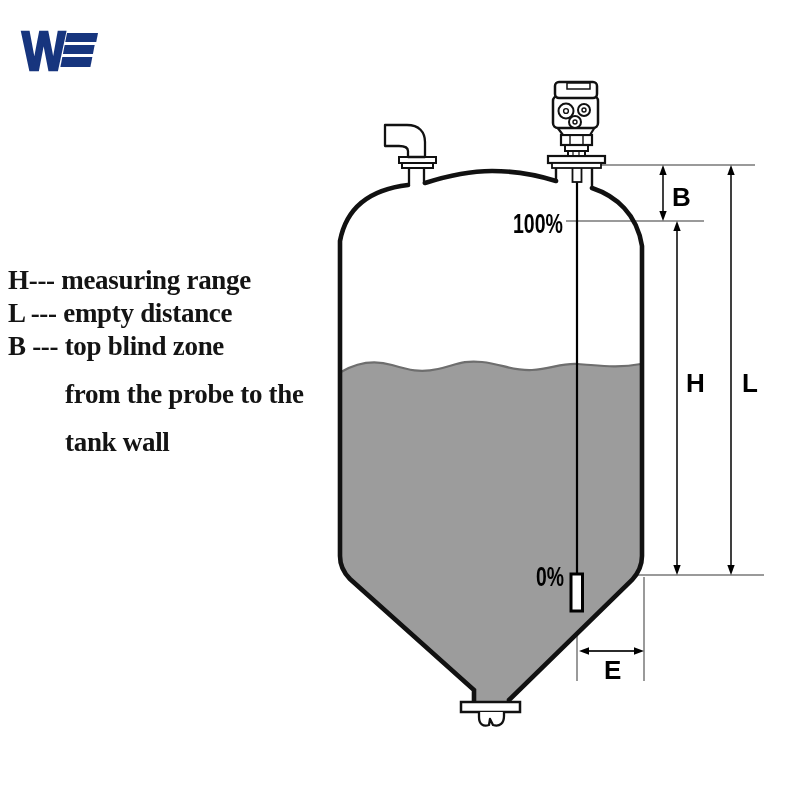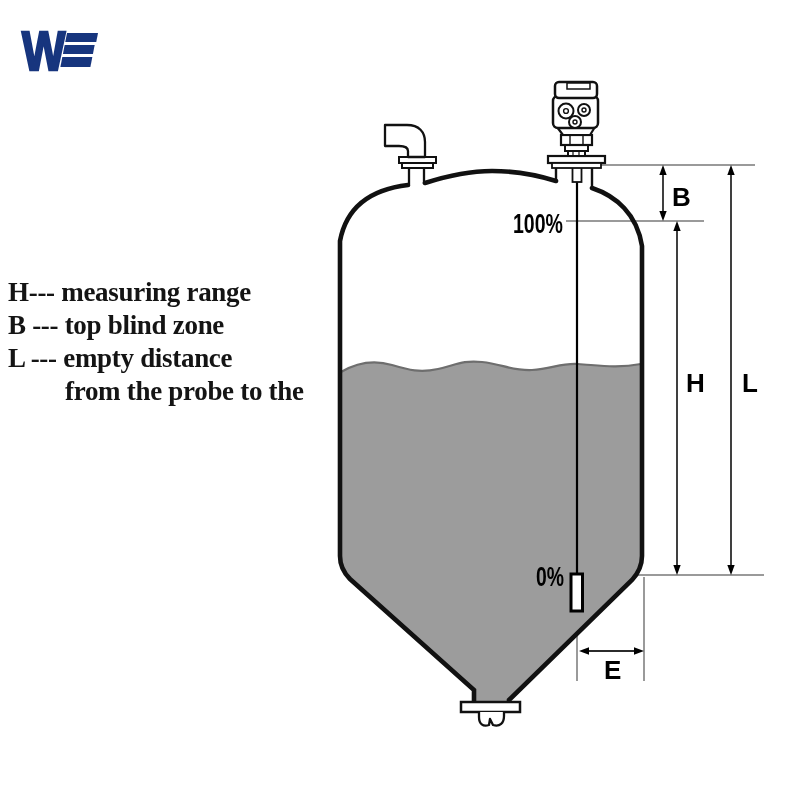--- a/index.html
+++ b/index.html
@@ -1,44 +1,45 @@
 <!DOCTYPE html>
 <html><head>
 <meta charset="utf-8">
 <style>
   html,body{margin:0;padding:0;background:#ffffff;}
   #stage{position:relative;width:800px;height:800px;background:#ffffff;overflow:hidden;
          font-family:"Liberation Sans",sans-serif;}
   #diagram-svg{position:absolute;left:0;top:0;}
-  .legend{position:absolute;left:8px;top:276px;width:345px;
+  .legend{position:absolute;left:8px;top:264px;width:345px;
           font-family:"Liberation Serif",serif;font-weight:bold;
           font-size:27px;line-height:33px;color:#141414;letter-spacing:-0.3px;}
-  .legend .indent{padding-left:57px;}
+  .legend .indent{padding-left:57px;margin-top:15px;}
   .logo{position:absolute;left:18px;top:22px;}
   text.dimlabel{font-family:"Liberation Sans",sans-serif;font-weight:bold;fill:#000;}
 </style>
 </head>
 <body>
 
 <div id="stage">
 
   <svg class="logo" width="110" height="62" viewBox="0 0 110 62">
     <text transform="translate(4,48) scale(0.82 1)" font-family="Liberation Sans, sans-serif" font-weight="bold" font-size="56" stroke-width="2.5" paint-order="stroke" style="stroke:#17357e;" fill="#17357e">W</text>
     <g transform="translate(49,11) skewX(-11)" fill="#17357e">
       <rect x="0" y="0" width="31" height="9"></rect>
       <rect x="0" y="12" width="30" height="9"></rect>
       <rect x="0" y="24" width="30" height="10"></rect>
     </g>
   </svg>
 
   <div class="legend">
     <div class="legend-line">H--- measuring range</div>
+    <div class="legend-line">L --- empty distance</div>
     <div class="legend-line">B --- top blind zone</div>
-    <div class="legend-line">L --- empty distance</div>
     <div class="legend-line indent">from the probe to the</div>
+    <div class="legend-line indent">tank wall</div>
   </div>
 
   <svg id="diagram-svg" width="800" height="800" viewBox="0 0 800 800">
 
     <g stroke="#9a9a9a" stroke-width="2" fill="none">
       <line x1="601" y1="165" x2="755" y2="165"></line>
       <line x1="566" y1="221" x2="704" y2="221"></line>
       <line x1="580" y1="575" x2="764" y2="575"></line>
       <line x1="577" y1="613" x2="577" y2="681"></line>
       <line x1="644" y1="577" x2="644" y2="681"></line>

